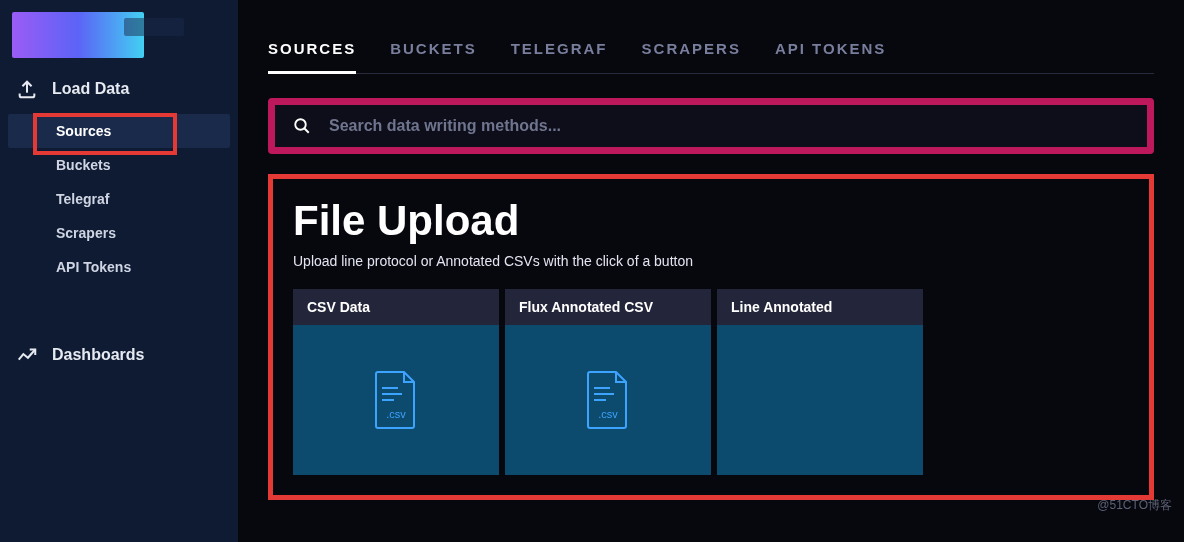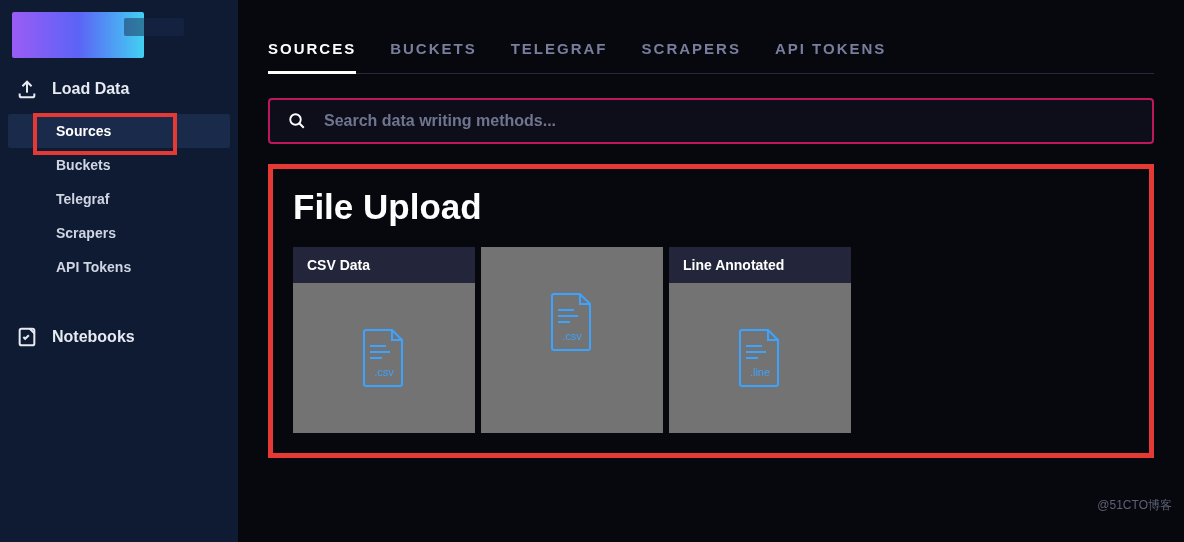--- a/index.html
+++ b/index.html
@@ -19,31 +19,31 @@
 
 .highlight-sources { border:4px solid #e53935; position:absolute; left:33px; top:113px; width:144px; height:42px; pointer-events:none; }
 
 .main { flex:1; padding:30px 30px 0 30px; position:relative; background:#07070e; }
 
 .tabs { display:flex; gap:34px; border-bottom:1px solid #272a3c; }
 .tab { font-size:15px; font-weight:800; letter-spacing:2px; color:#787e9c; padding:10px 0 16px 0; cursor:pointer; }
 .tab.active { color:#fff; position:relative; }
 .tab.active::after { content:""; position:absolute; left:0; right:0; bottom:-1px; height:3px; background:#fff; }
 
-.searchbar { margin-top:24px; display:flex; align-items:center; background:#0d0e19; border:2px solid #be185d; border-radius:4px; padding:12px 18px; }
+.searchbar { margin-top:24px; display:flex; align-items:center; background:#0d0e19; border:7px solid #be185d; border-radius:4px; padding:12px 18px; }
 .searchbar svg { width:18px; height:18px; stroke:#fff; margin-right:18px; flex:none; }
 .searchbar input { flex:1; background:none; border:none; outline:none; color:#d0d4e4; font-size:16px; font-weight:600; }
 .searchbar input::placeholder { color:#70758f; font-weight:600; }
 
 .panel-box { position:relative; margin-top:20px; border:5px solid #e53935; padding:18px 20px 20px 20px; }
-.panel-title { font-size:35px; font-weight:700; color:#fff; }
+.panel-title { font-size:42px; font-weight:700; color:#fff; }
 .panel-sub { font-size:14px; font-weight:500; color:#e3e6f1; margin-top:8px; }
 
 .cards { display:flex; gap:6px; margin-top:20px; }
-.card { width:182px; background:#737373; display:flex; flex-direction:column; cursor:pointer; }
+.card { width:206px; background:#0c4a6e; display:flex; flex-direction:column; cursor:pointer; }
 .card-head { background:#23263a; padding:10px 14px; font-weight:700; font-size:14px; color:#fff; }
 .card-body { height:150px; display:flex; align-items:center; justify-content:center; }
 .file-icon { width:48px; }
 .watermark { position:absolute; right:12px; bottom:28px; font-size:12px; color:#5c6174; }
 </style>
 </head>
 <body>
 
 <div class="app">
   <div class="sidebar">
@@ -70,29 +70,28 @@
         </div>
       <div class="subnav-item">
           <span>Scrapers</span>
         </div>
       <div class="subnav-item">
           <span>API Tokens</span>
         </div>
     </div>
 
     <div style="height:18px"></div>
+    <div style="height:18px"></div>
     <div class="nav-item">
       <svg viewBox="0 0 24 24" fill="none" stroke-width="2.2">
-          <rect x="4" y="3" width="16" height="18" rx="2"></rect>
-          <path d="M15 3l5 5"></path>
-          <path d="M8 12l2 2 4-4"></path>
+          <polyline points="3 17 8 11 13 15 21 6"></polyline>
+          <polyline points="15 6 21 6 21 12"></polyline>
         </svg>
-      <span>Notebooks</span>
+      <span>Dashboards</span>
     </div>
-    <div style="height:18px"></div>
     <div style="height:18px"></div>
   </div>
 
   <div class="highlight-sources"></div>
 
   <div class="main">
     <div class="tabs">
       <div class="tab active"><span>SOURCES</span></div>
       <div class="tab"><span>BUCKETS</span></div>
       <div class="tab"><span>TELEGRAF</span></div>
@@ -103,58 +102,50 @@
     <div class="searchbar">
       <svg viewBox="0 0 24 24" fill="none" stroke-width="2.5">
           <circle cx="10" cy="10" r="7"></circle>
           <line x1="21" y1="21" x2="15" y2="15"></line>
         </svg>
       <input type="text" placeholder="Search data writing methods..." style="">
     </div>
 
     <div class="panel-box">
       <div class="panel-title">File Upload</div>
+      <div class="panel-sub">Upload line protocol or Annotated CSVs with the click of a button</div>
 
       <div class="cards">
         <div class="card">
           <div class="card-head">CSV Data</div>
           <div class="card-body">
             <svg class="file-icon" viewBox="0 0 48 60" fill="none" stroke="#3ca3ff" stroke-width="2">
                 <path d="M6 2h26l10 10v44a2 2 0 0 1-2 2H6a2 2 0 0 1-2-2V4a2 2 0 0 1 2-2z"></path>
                 <path d="M32 2v10h10"></path>
                 <line x1="10" y1="18" x2="26" y2="18"></line>
                 <line x1="10" y1="24" x2="30" y2="24"></line>
                 <line x1="10" y1="30" x2="22" y2="30"></line>
                 <text x="24" y="48" text-anchor="middle" font-size="11" fill="#3ca3ff" stroke="none" font-family="Arial">.csv</text>
               </svg>
           </div>
         </div>
         <div class="card">
+          <div class="card-head">Flux Annotated CSV</div>
           <div class="card-body">
             <svg class="file-icon" viewBox="0 0 48 60" fill="none" stroke="#3ca3ff" stroke-width="2">
                 <path d="M6 2h26l10 10v44a2 2 0 0 1-2 2H6a2 2 0 0 1-2-2V4a2 2 0 0 1 2-2z"></path>
                 <path d="M32 2v10h10"></path>
                 <line x1="10" y1="18" x2="26" y2="18"></line>
                 <line x1="10" y1="24" x2="30" y2="24"></line>
                 <line x1="10" y1="30" x2="22" y2="30"></line>
                 <text x="24" y="48" text-anchor="middle" font-size="11" fill="#3ca3ff" stroke="none" font-family="Arial">.csv</text>
               </svg>
           </div>
         </div>
         <div class="card">
           <div class="card-head">Line Annotated</div>
-          <div class="card-body">
-            <svg class="file-icon" viewBox="0 0 48 60" fill="none" stroke="#3ca3ff" stroke-width="2">
-                <path d="M6 2h26l10 10v44a2 2 0 0 1-2 2H6a2 2 0 0 1-2-2V4a2 2 0 0 1 2-2z"></path>
-                <path d="M32 2v10h10"></path>
-                <line x1="10" y1="18" x2="26" y2="18"></line>
-                <line x1="10" y1="24" x2="30" y2="24"></line>
-                <line x1="10" y1="30" x2="22" y2="30"></line>
-                <text x="24" y="48" text-anchor="middle" font-size="11" fill="#3ca3ff" stroke="none" font-family="Arial">.line</text>
-              </svg>
-          </div>
         </div>
       </div>
     </div>
 
     <div class="watermark">@51CTO博客</div>
   </div>
 </div>
 
 </body></html>

